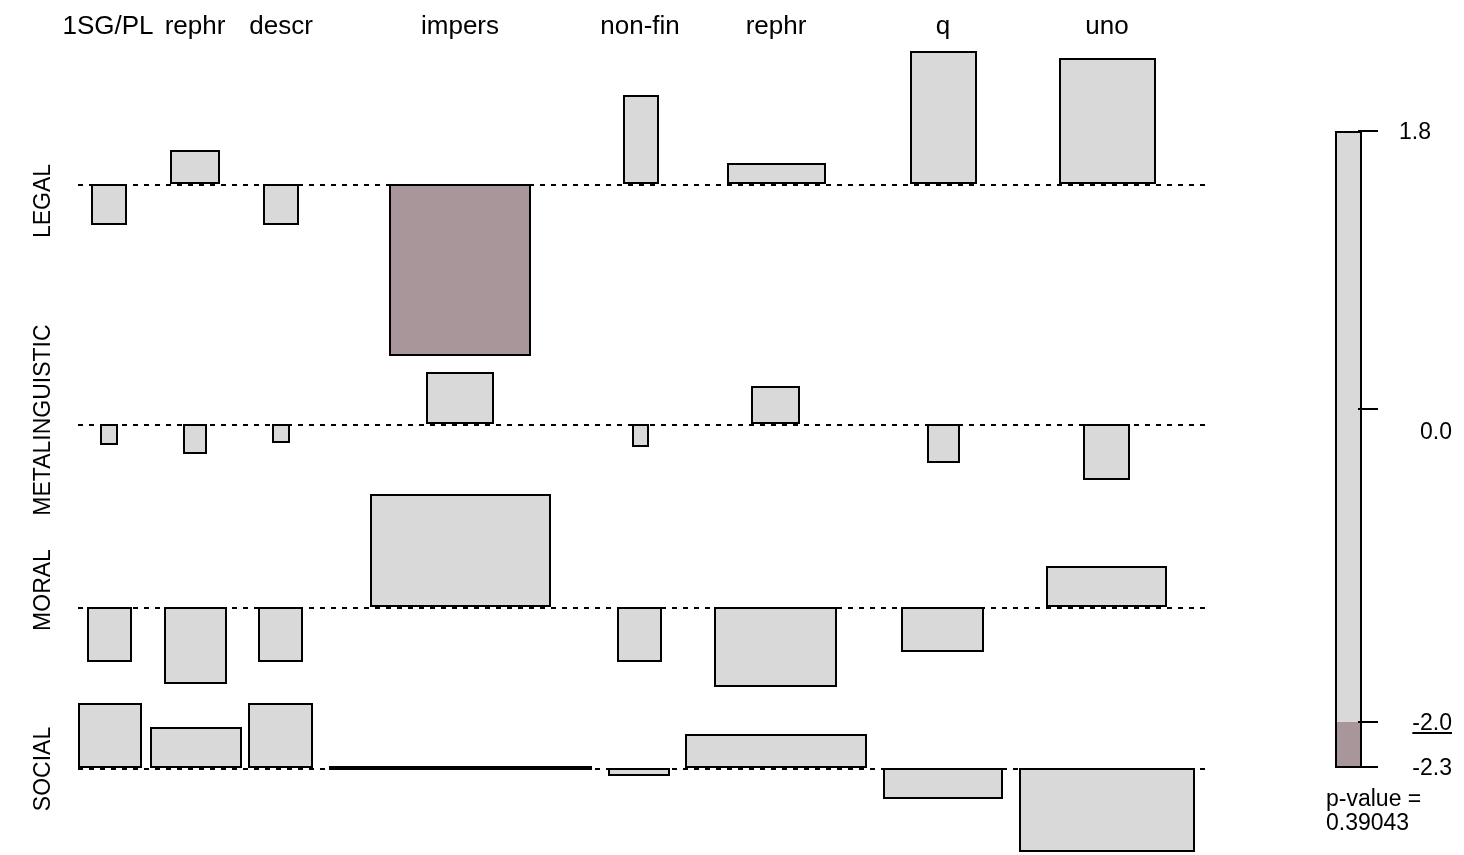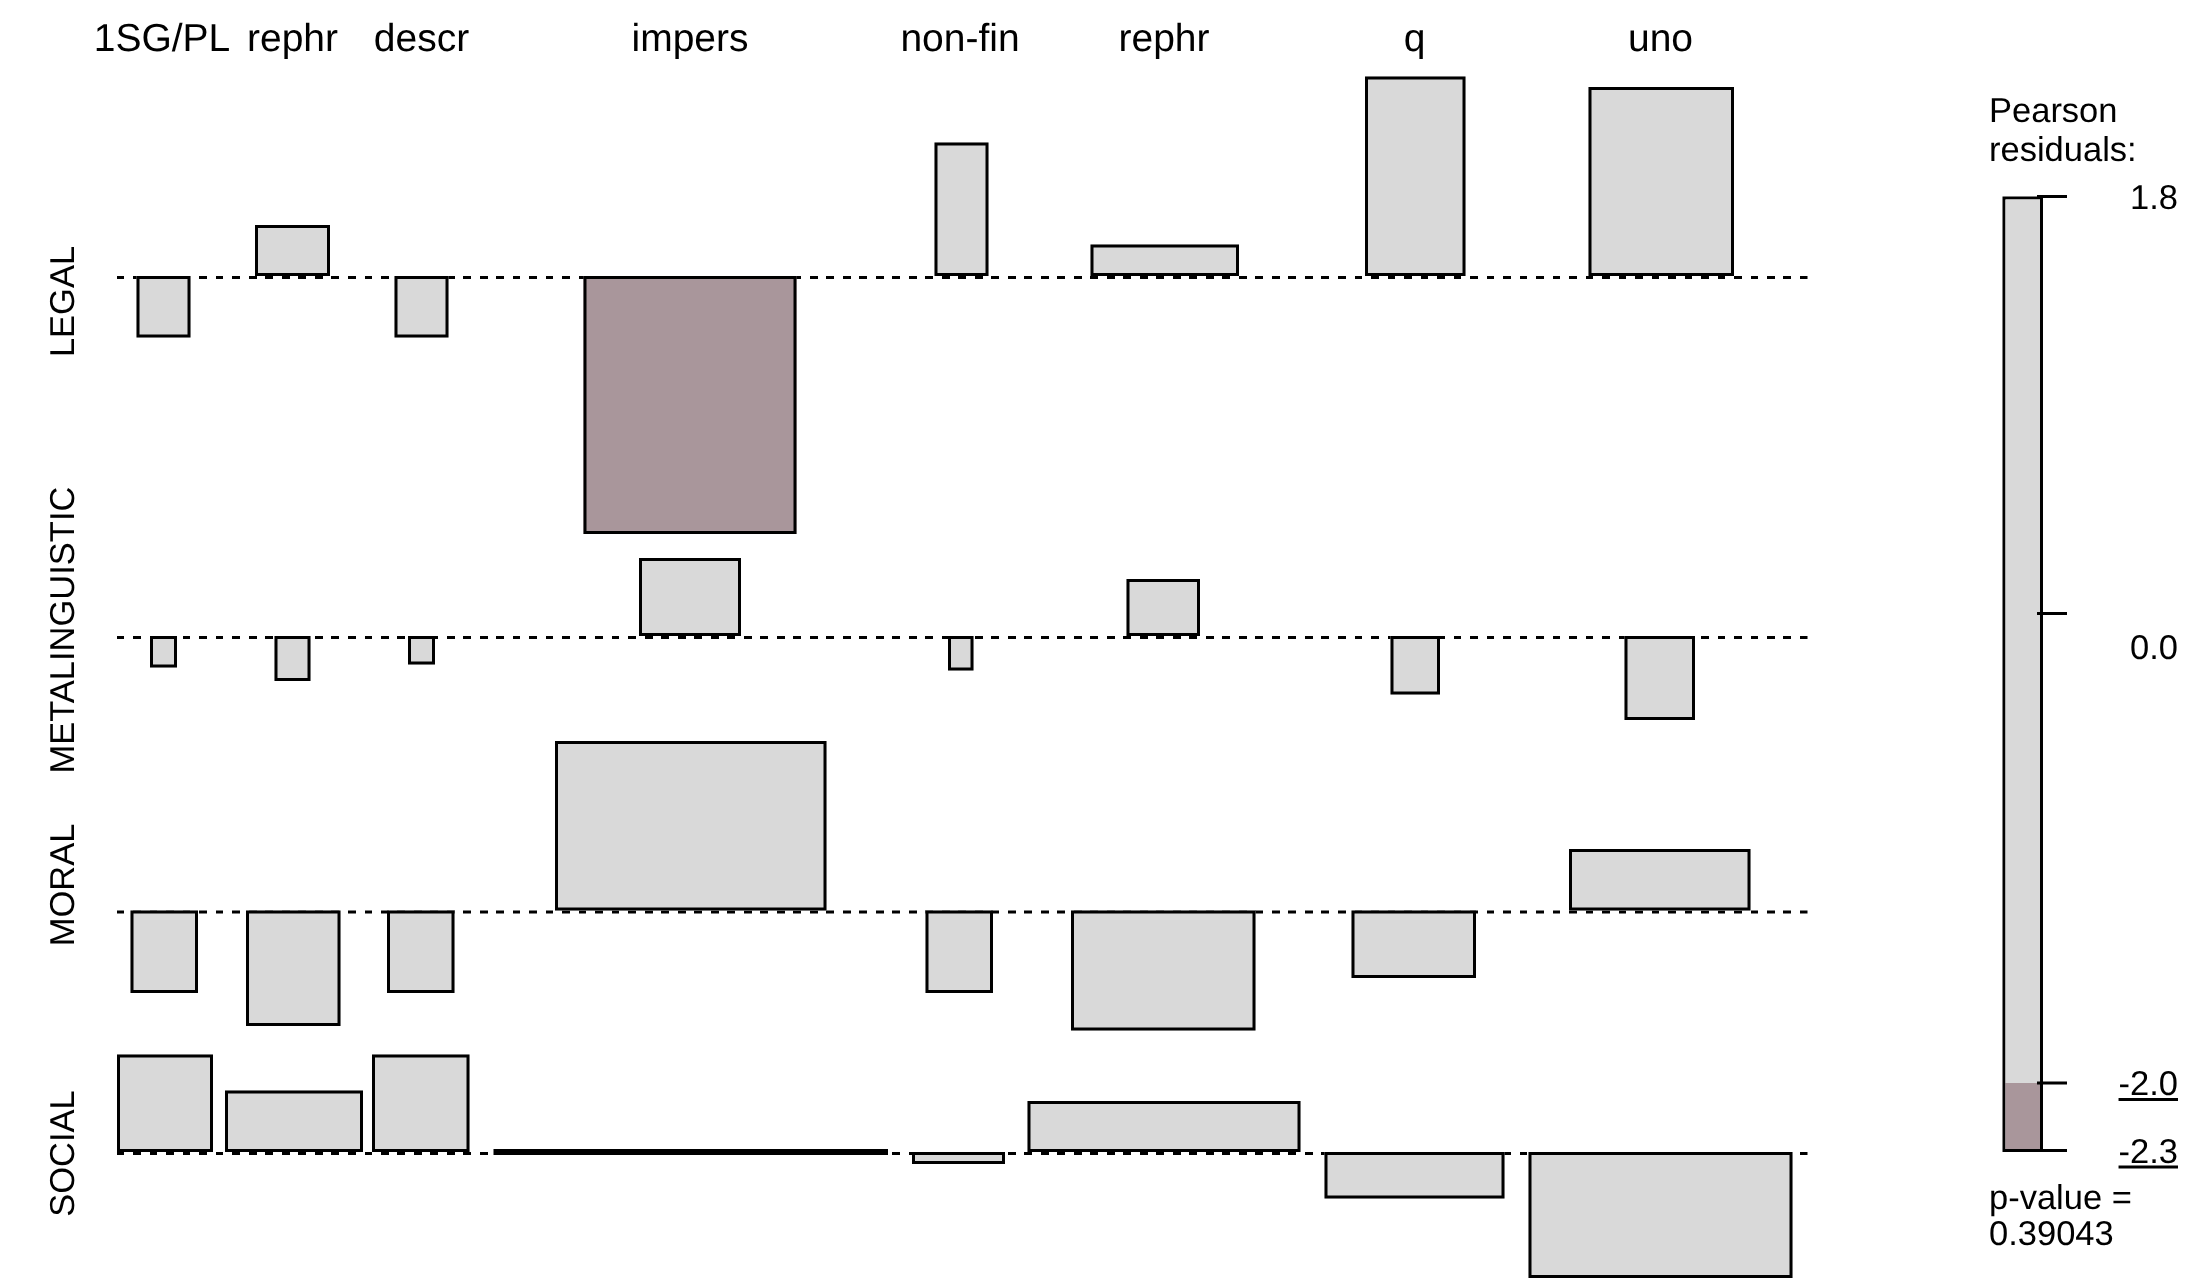--- a/index.html
+++ b/index.html
@@ -35,38 +35,34 @@
   }
   .legend-seg-pos { width:100%; height:589px; }
   .legend-seg-neg { width:100%; height:44px; }
   .legend-tick-line {
     position:absolute; left:1358px; width:20px; height:2px; background:#000;
   }
   .legend-tick-label {
     position:absolute; left:1378px; width:74px; text-align:right;
     font-size:23px; line-height:26px;
   }
-  .tick-0 { top:130px; } .tick-lab-0 { top:118px; }
+  .tick-0 { top:130px; } .tick-lab-0 { top:118px;text-align:center; }
   .tick-1 { top:408px; } .tick-lab-1 { top:418px; }
   .tick-2 { top:721px; } .tick-lab-2 { top:709px;text-decoration:underline; }
-  .tick-3 { top:766px; } .tick-lab-3 { top:754px;text-decoration:underline; }
+  .tick-3 { top:766px; } .tick-lab-3 { top:754px; }
   .legend-pvalue {
     position:absolute; left:1326px; top:786px;
     font-size:23px; line-height:24px; white-space:nowrap;
   }
 </style>
 </head>
 <body>
 
 <div id="stage">
 
-  <div class="legend-title">
-    <div>Pearson</div>
-    <div>residuals:</div>
-  </div>
 
   <div class="legend-colorbar">
     <div class="legend-seg-pos" style="background: rgb(217, 217, 217);"></div>
     <div class="legend-seg-neg" style="background: rgb(169, 150, 155);"></div>
   </div>
 
   <div class="legend-tick-line tick-0"></div>
   <div class="legend-tick-line tick-1"></div>
   <div class="legend-tick-line tick-2"></div>
   <div class="legend-tick-line tick-3"></div>

